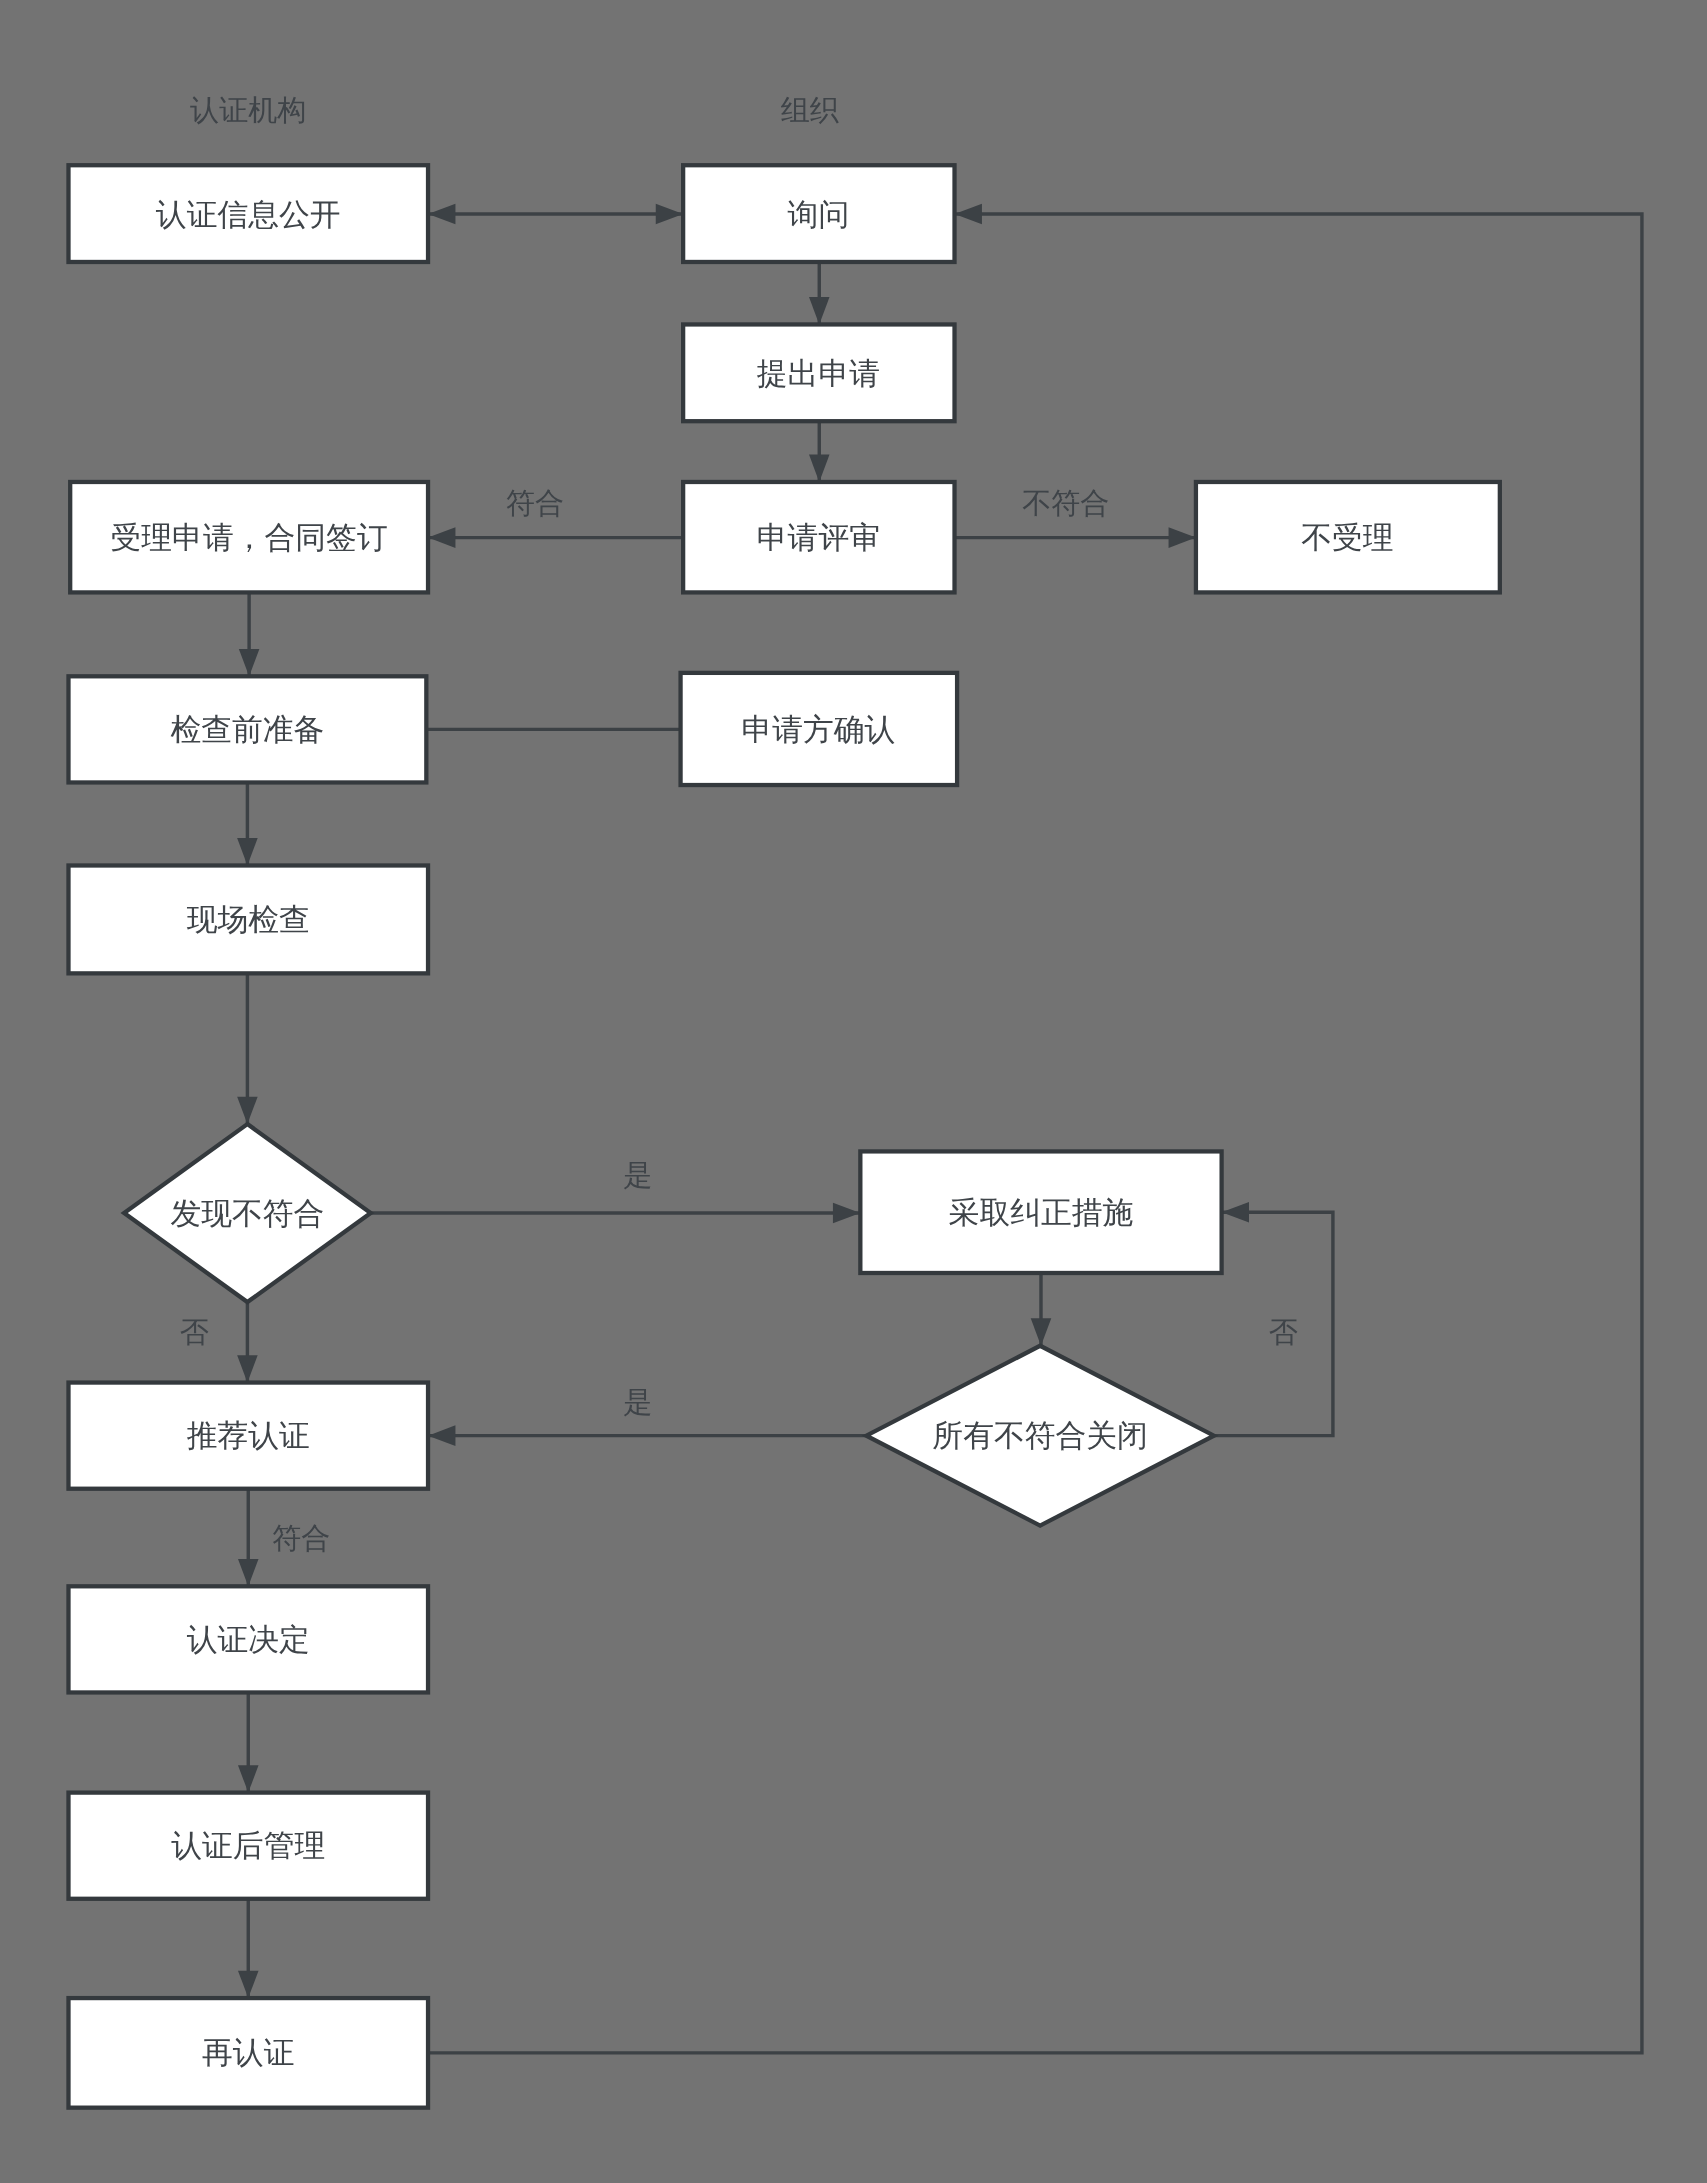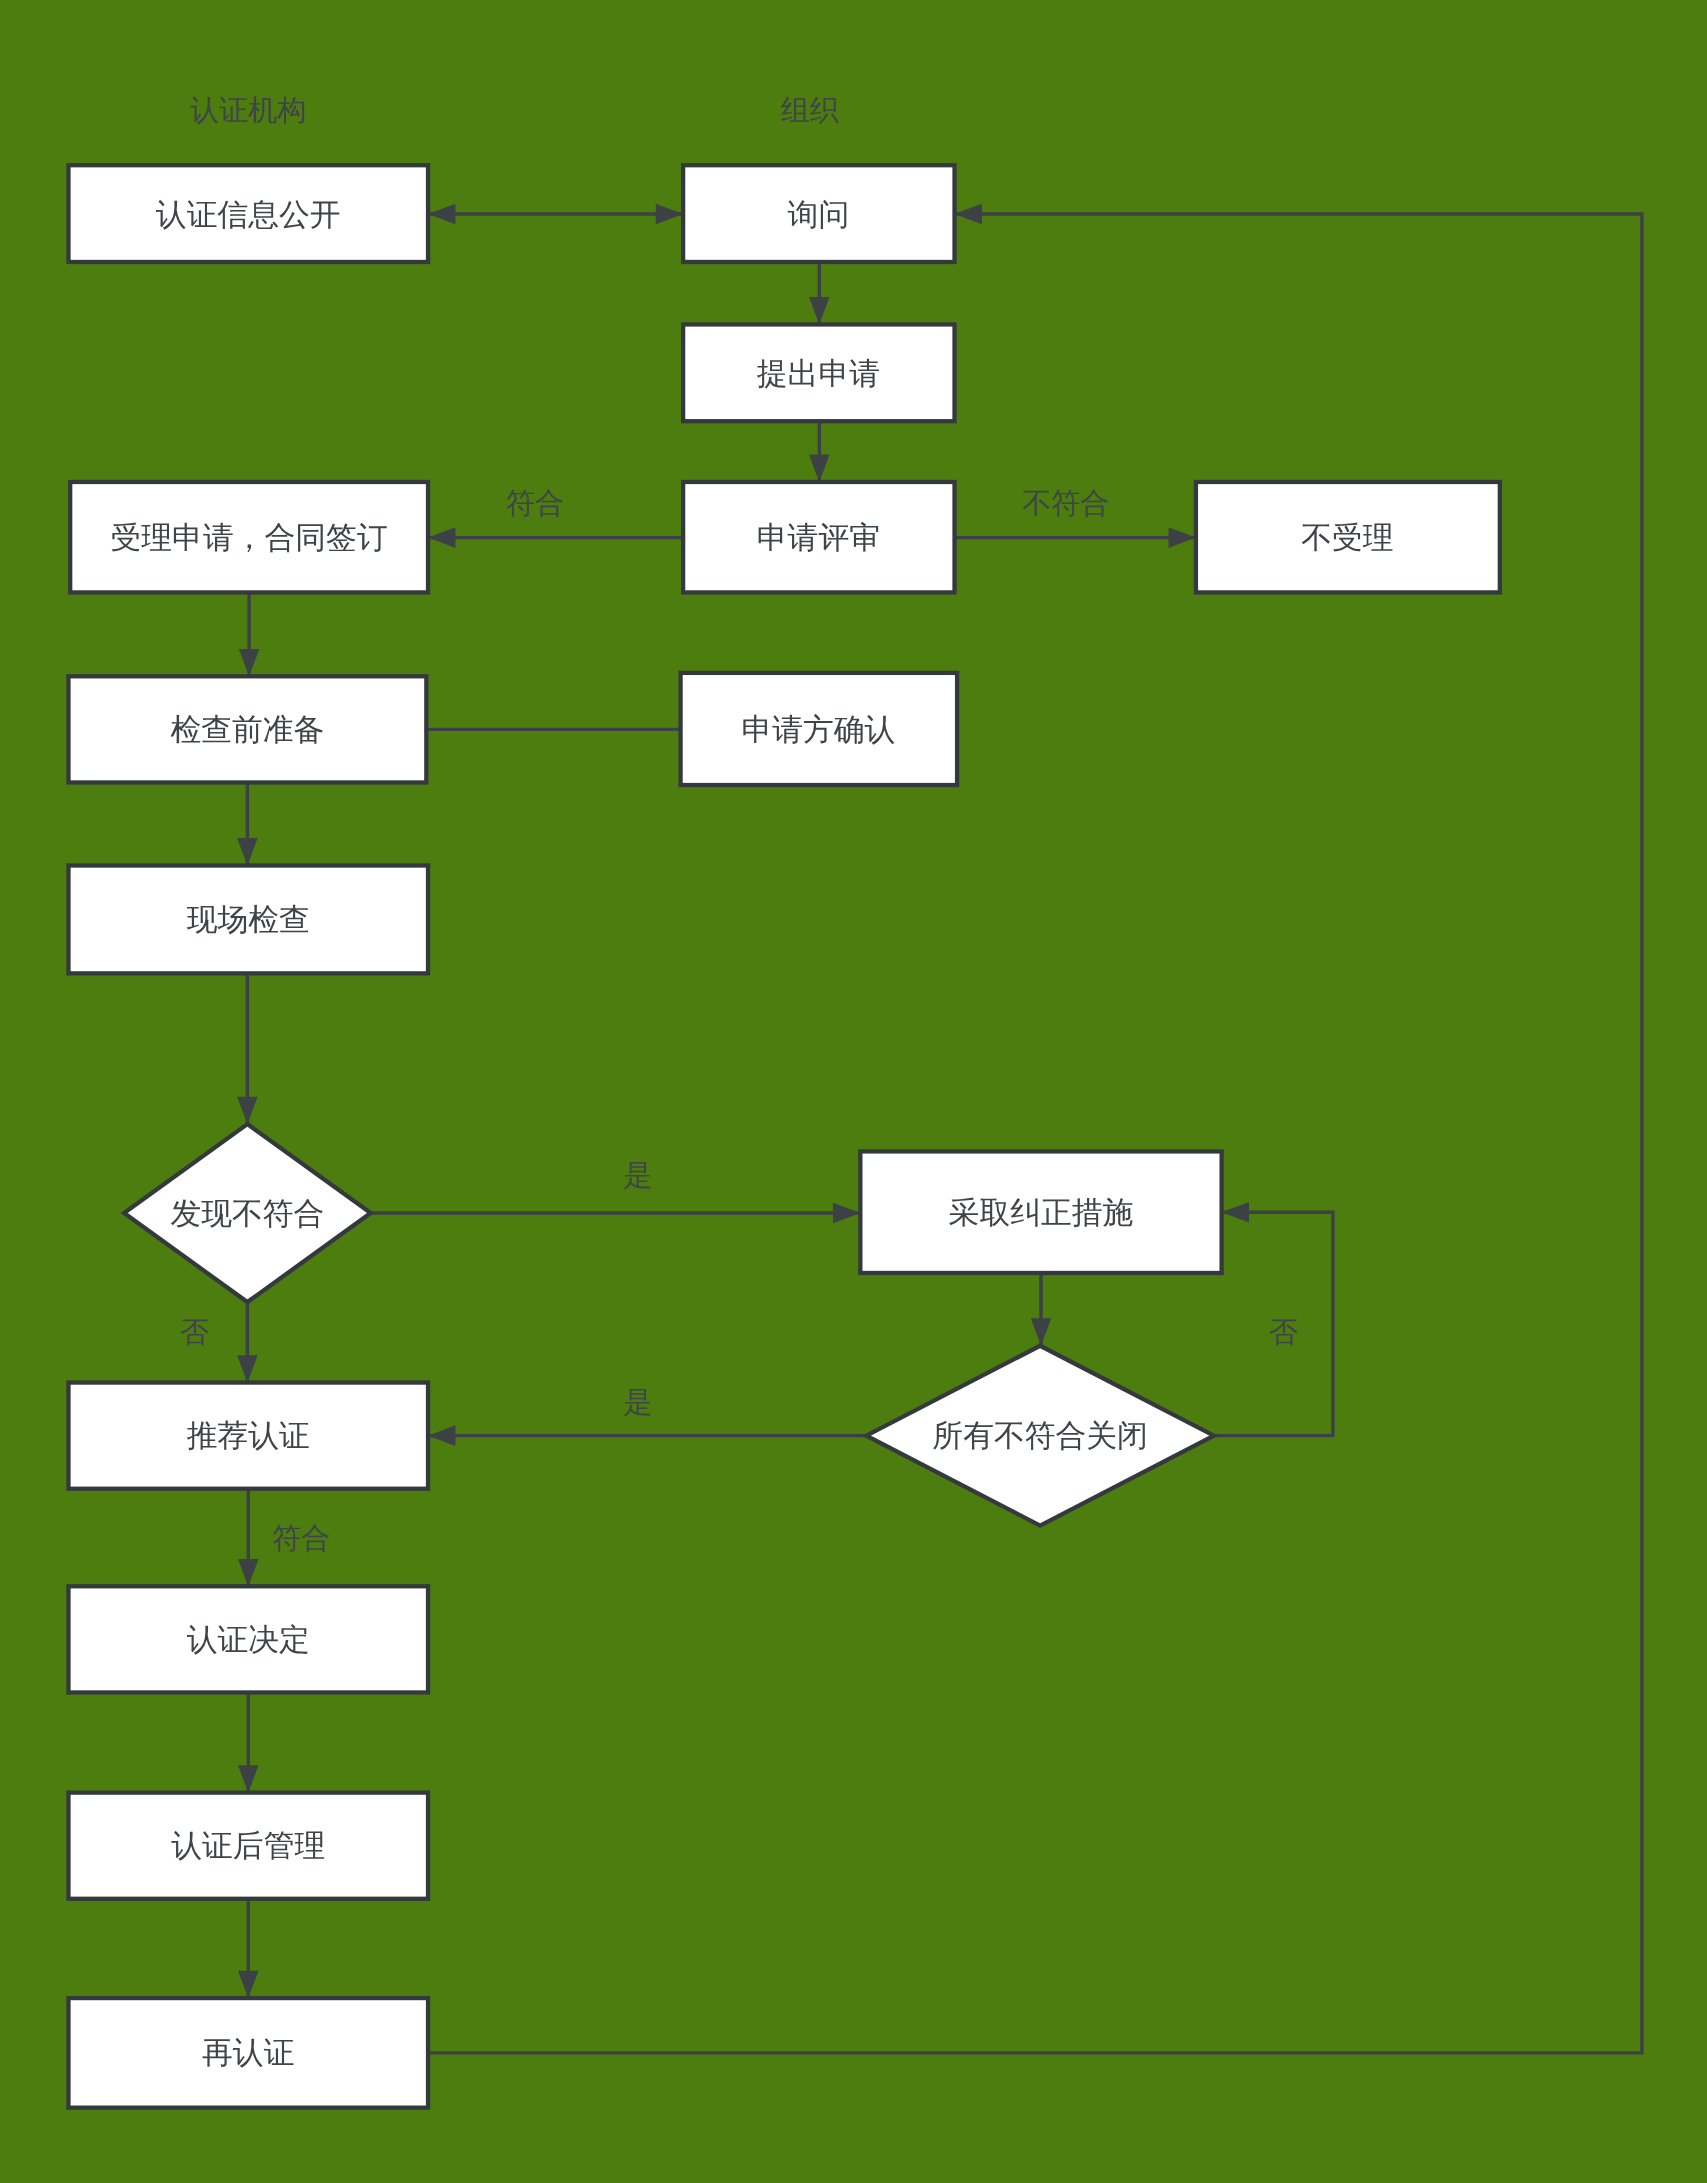--- a/index.html
+++ b/index.html
@@ -7,21 +7,21 @@
     padding: 0;
     background: #ffffff;
   }
   body {
     font-family: "Liberation Sans", "DejaVu Sans", sans-serif;
   }
   .canvas {
     width: 1707px;
     height: 2183px;
     margin: 0 auto;
-    background: #4d7c0f;
+    background: #737373;
     position: relative;
   }
   svg { display: block; }
   .node-shape {
     fill: #ffffff;
     stroke: #34393d;
     stroke-width: 5;
   }
   .edge {
     fill: none;

